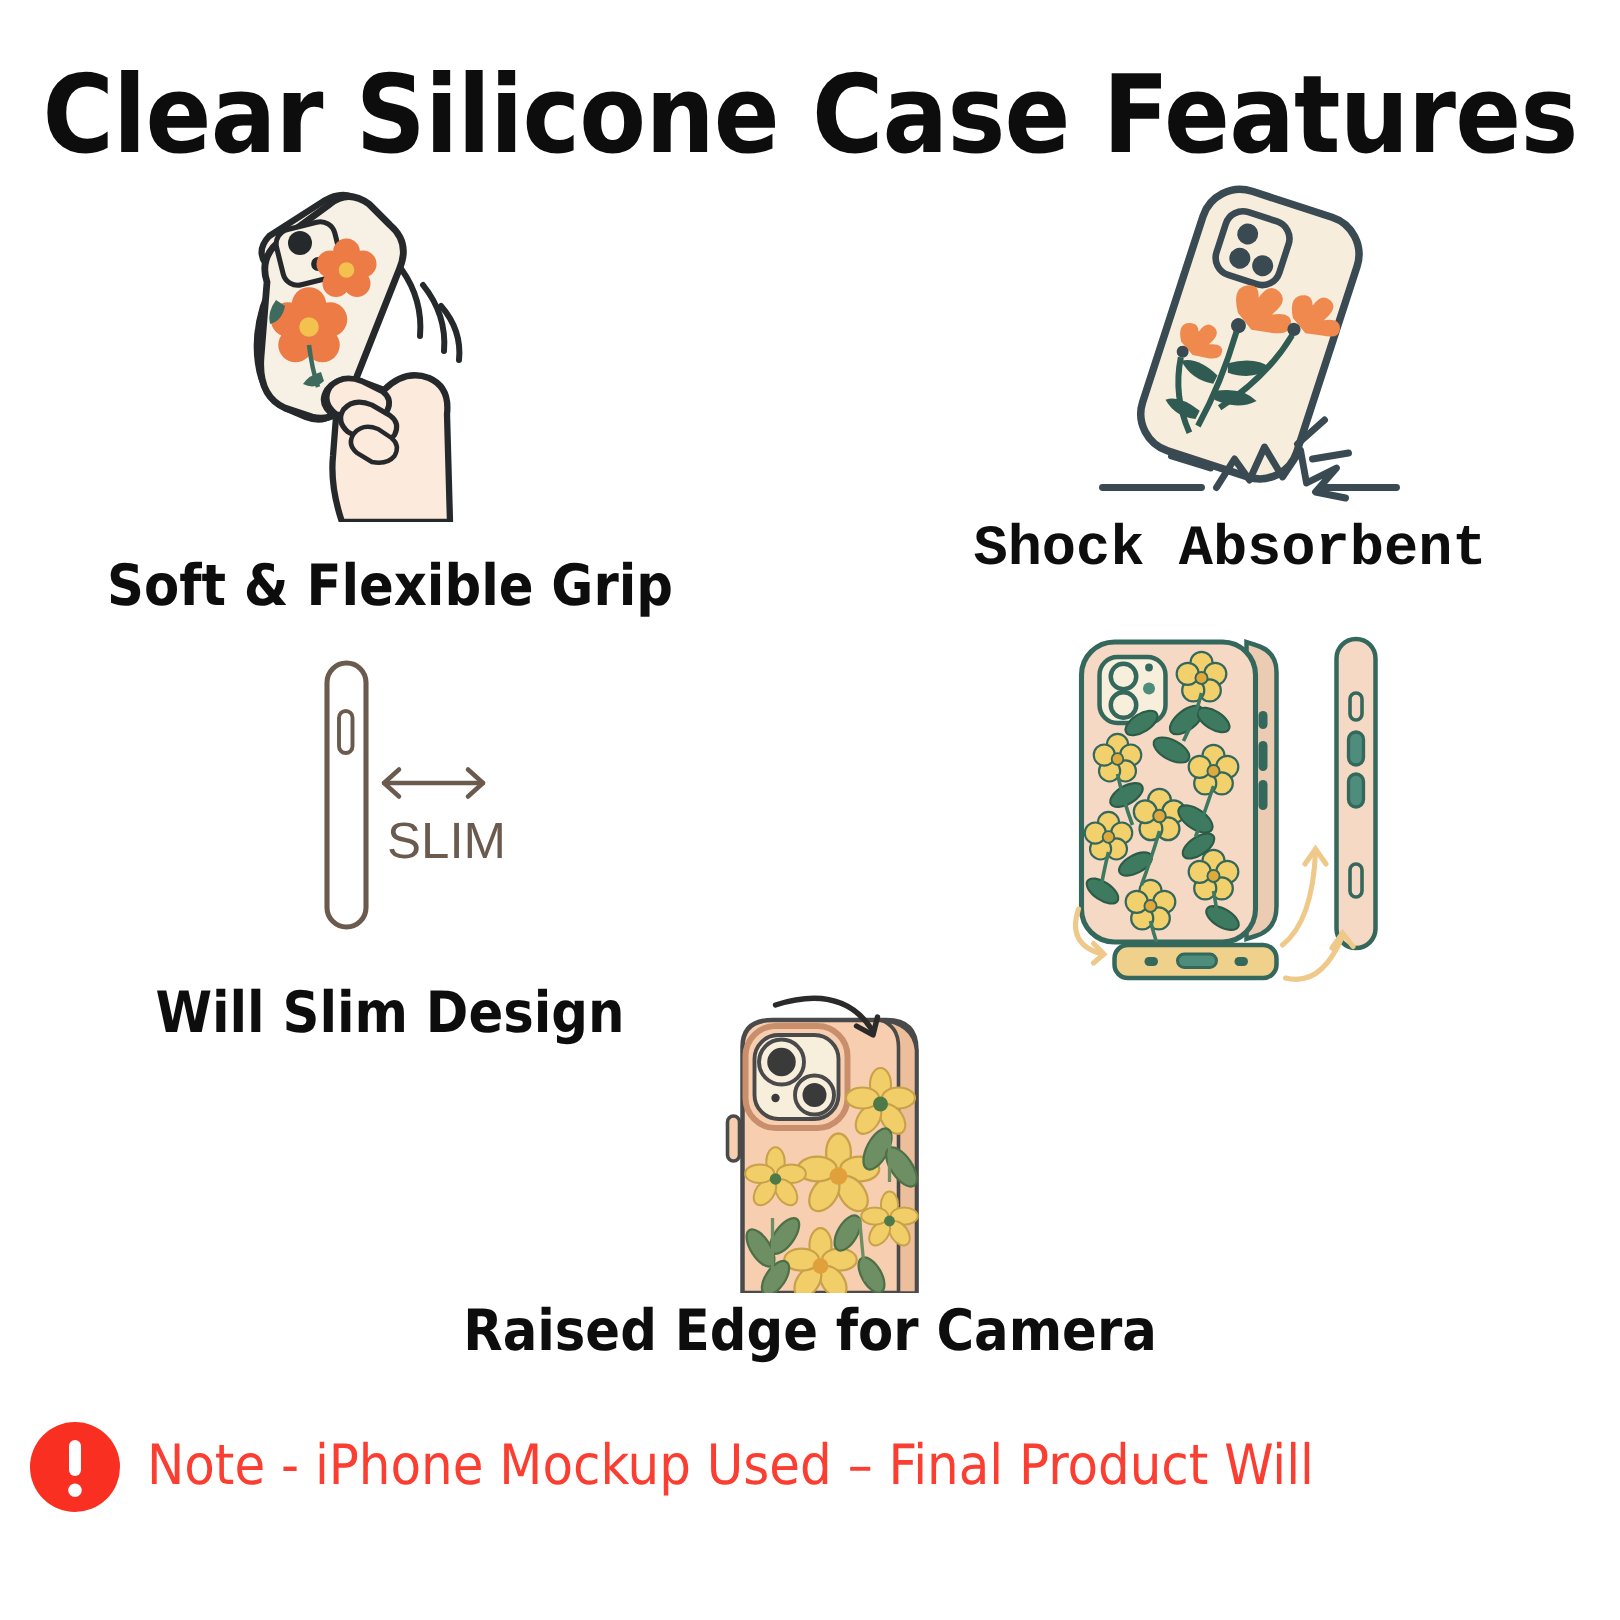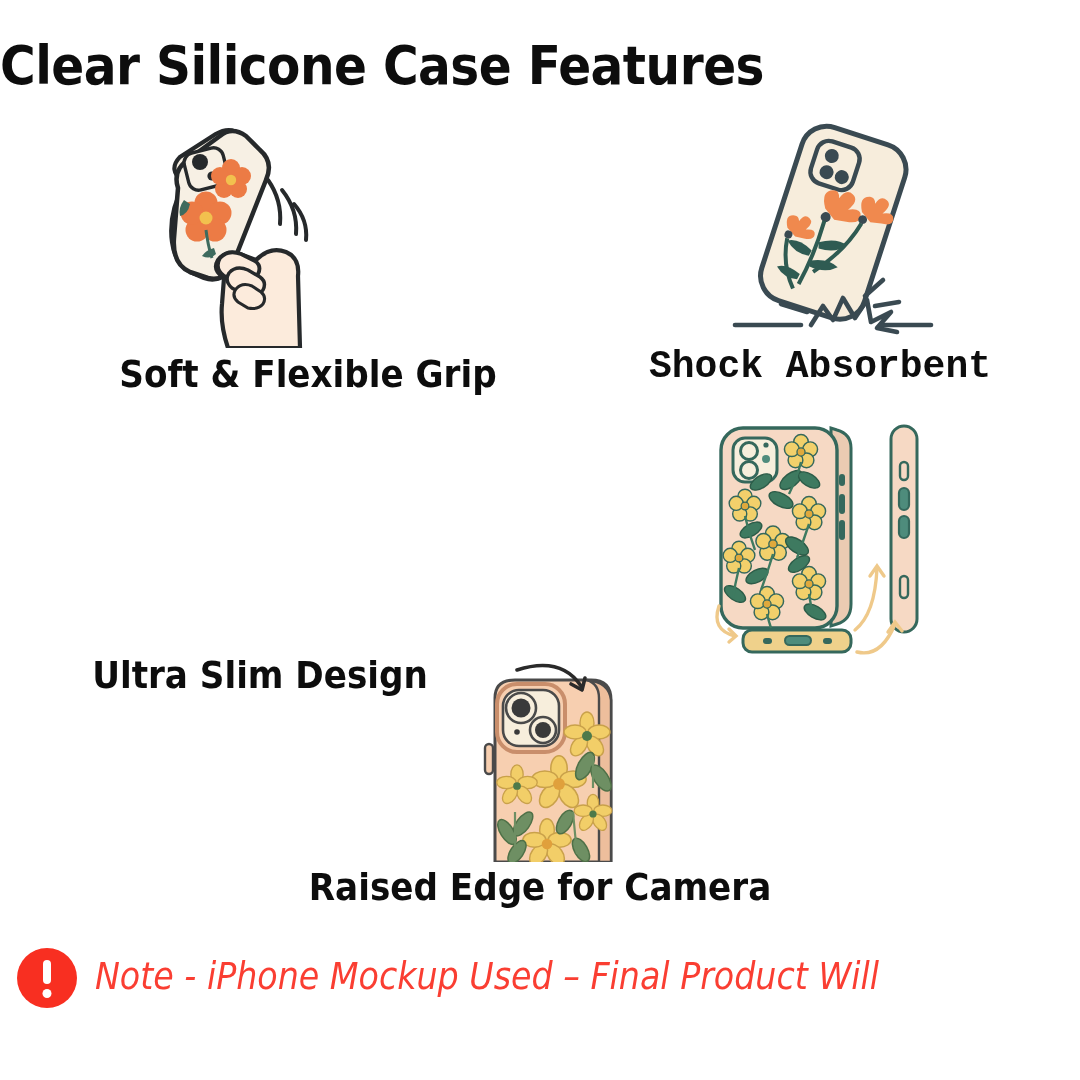--- a/index.html
+++ b/index.html
@@ -7,56 +7,55 @@
     width:1080px;height:1080px;
     background:#ffffff;
     font-family:"Liberation Sans", sans-serif;
     overflow:hidden;
     position:relative;
   }
   #page{position:relative;width:1080px;height:1080px;}
 
   .title{
     position:absolute;top:34px;left:0;width:1080px;
-    text-align:left;
-    font-size:54px;font-weight:bold;color:#0d0d0d;
+    text-align:center;
+    font-size:72px;font-weight:bold;color:#0d0d0d;
     letter-spacing:-0.5px;
     font-family:"DejaVu Sans Condensed","Liberation Sans",sans-serif;
     font-stretch:condensed;
   }
   .feature-art{position:absolute;}
   .feature-label{
     position:absolute;text-align:center;
     font-size:38px;font-weight:bold;color:#0d0d0d;
     white-space:nowrap;
     font-family:"DejaVu Sans Condensed","Liberation Sans",sans-serif;
     font-stretch:condensed;
   }
 
   
   #f1-art{left:128px;top:118px;width:240px;height:230px;}
-  #f1-label{left:0px;top:352px;width:520px;padding-left:48px;}
+  #f1-label{left:0px;top:368px;width:520px;}
 
   #f2-art{left:715px;top:120px;width:235px;height:225px;}
   #f2-label{left:570px;top:345px;width:500px;font-family:Liberation Mono, monospace;}
 
   #f3-art{left:190px;top:430px;width:160px;height:200px;}
   #f3-label{left:0px;top:653px;width:520px;}
 
   #f4-art{left:705px;top:418px;width:245px;height:240px;}
   #f4-label{left:570px;top:650px;width:500px;}
 
   #f5-art{left:455px;top:662px;width:200px;height:200px;}
   #f5-label{left:290px;top:865px;width:500px;text-align:center;}
 
   
   .note{
     position:absolute;left:0;top:946px;width:896px;
     text-align:center;
-    font-style:italic;
   }
   .note-row{
     display:flex;align-items:center;justify-content:center;gap:18px;
   }
   .note-icon{
     flex:0 0 auto;
     width:60px;height:60px;border-radius:50%;
     background:#F82F21;
     position:relative;
     margin-top:2px;
@@ -190,21 +189,33 @@
         <path d="M150 176 L168 160"></path>
         <path d="M160 186 L184 182"></path>
         <path d="M92 192 L66 184"></path>
         <path d="M20 205 L86 205"></path>
         <path d="M166 205 L216 205"></path>
       </g>
     </svg>
   </div>
   <div class="feature-label" id="f2-label">Shock Absorbent</div>
 
-  <div class="feature-label" id="f3-label">Ultra Slim Design</div>
+  <div class="feature-art" id="f3-art">
+    <svg viewBox="0 0 160 200" width="160" height="200">
+      <rect x="28" y="12" width="26" height="176" rx="13" fill="#ffffff" stroke="#6B5B4E" stroke-width="3.4"></rect>
+      <rect x="36" y="44" width="9" height="28" rx="4.5" fill="#ffffff" stroke="#6B5B4E" stroke-width="2.6"></rect>
+      <g stroke="#6B5B4E" stroke-width="3" fill="none" stroke-linecap="round" stroke-linejoin="round">
+        <line x1="66" y1="92" x2="132" y2="92"></line>
+        <polyline points="76,83 66,92 76,101"></polyline>
+        <polyline points="122,83 132,92 122,101"></polyline>
+      </g>
+      <text class="slim-word" x="68" y="142">SLIM</text>
+    </svg>
+  </div>
+  <div class="feature-label" id="f3-label">Will Slim Design</div>
 
   <div class="feature-art" id="f4-art">
     <svg viewBox="0 0 245 240" width="245" height="240">
 
       <g>
         <path d="M132 12 q14 4 14 18 l0 156 q0 16 -14 20 l-6 2 0 -198 z" fill="#EBCBB2" stroke="#35685C" stroke-width="3"></path>
         <rect x="16" y="10" width="116" height="200" rx="22" fill="#F6D9C4" stroke="#35685C" stroke-width="3.4"></rect>
         <rect x="28" y="20" width="44" height="44" rx="12" fill="#F7EEDC" stroke="#35685C" stroke-width="3"></rect>
         <circle cx="44" cy="33" r="8.5" fill="#F7EEDC" stroke="#35685C" stroke-width="3"></circle>
         <circle cx="44" cy="52" r="8.5" fill="#F7EEDC" stroke="#35685C" stroke-width="3"></circle>

